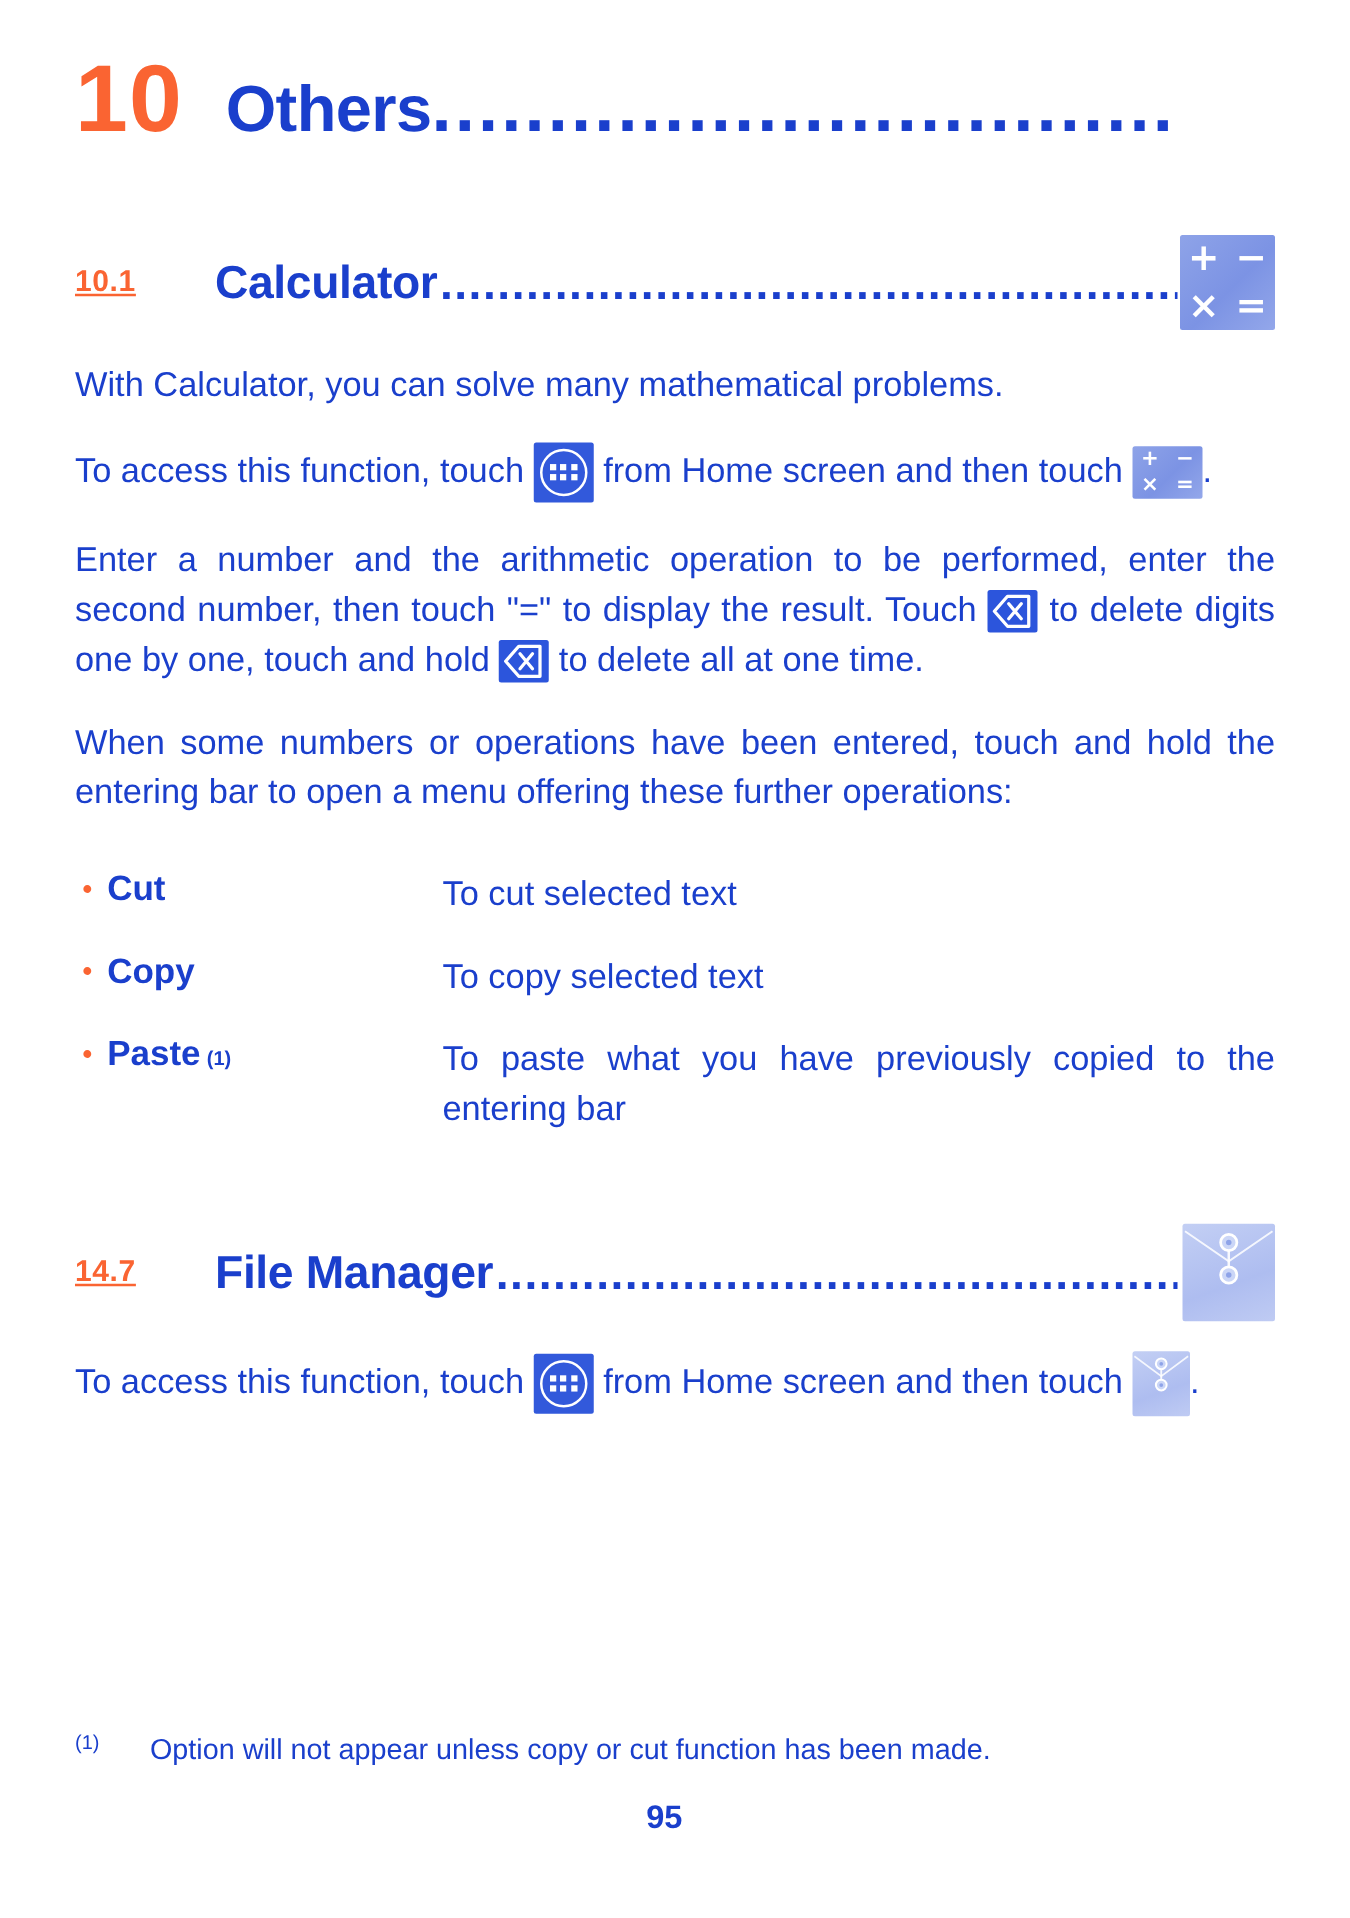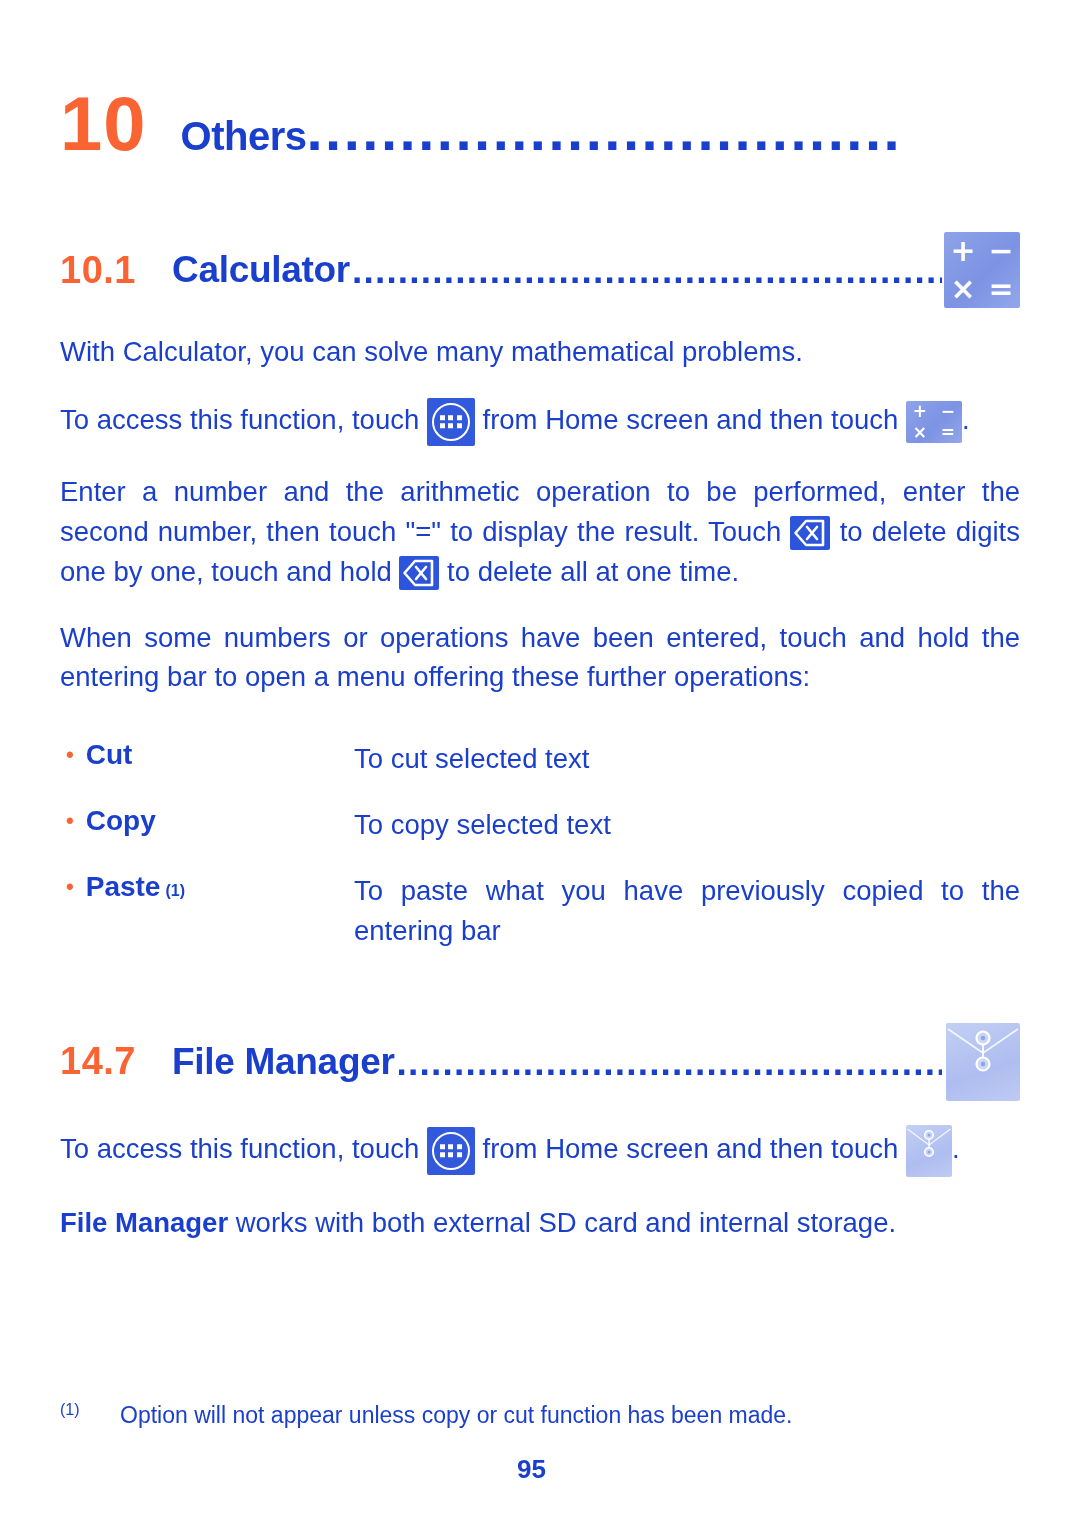--- a/index.html
+++ b/index.html
@@ -20,35 +20,34 @@
     width: 1080px;
     height: 1534px;
     box-sizing: border-box;
     padding: 0 60px;
   }
 
   
   .chapter-title {
     display: flex;
     align-items: baseline;
-    padding-top: 70px;
+    padding-top: 42px;
     white-space: nowrap;
-    margin-top: 16px;
   }
   .chapter-num {
     color: #FA6432;
     font-size: 76px;
     font-weight: bold;
     letter-spacing: 1px;
     line-height: 1;
     font-family: "Liberation Sans", sans-serif;
   }
   .chapter-name {
     color: #1A3FCC;
-    font-size: 40px;
+    font-size: 52px;
     font-weight: bold;
     line-height: 1;
     margin-left: 34px;
     letter-spacing: -0.5px;
   }
   .chapter-leader {
     color: #1A3FCC;
     font-size: 58px;
     font-weight: bold;
     line-height: 1;
@@ -60,25 +59,26 @@
   
   .section-head {
     display: flex;
     align-items: center;
     margin-top: 70px;
     position: relative;
     white-space: nowrap;
   }
   .section-num {
     color: #FA6432;
-    font-size: 38px;
+    font-size: 24px;
     font-weight: bold;
     letter-spacing: 0.5px;
     width: 112px;
     flex: none;
+    text-decoration: underline;
   }
   .section-name {
     color: #1A3FCC;
     font-size: 37px;
     font-weight: bold;
     letter-spacing: -0.3px;
     flex: none;
   }
   .section-leader {
     color: #1A3FCC;
@@ -402,23 +402,20 @@
         <path d="M1.5 4 L23 20 L44.5 4" fill="none" stroke="#ffffff" stroke-width="1.3" opacity="0.85"></path>
         <line x1="23" y1="10" x2="23" y2="27" stroke="#ffffff" stroke-width="1.5" opacity="0.9"></line>
         <circle cx="23" cy="10" r="4.3" fill="#CBD6F7" stroke="#ffffff" stroke-width="1.6"></circle>
         <circle cx="23" cy="10" r="1.5" fill="#8EA3E8"></circle>
         <circle cx="23" cy="27" r="4.3" fill="#CBD6F7" stroke="#ffffff" stroke-width="1.6"></circle>
         <circle cx="23" cy="27" r="1.5" fill="#8EA3E8"></circle>
       </svg>
     </span><span>.</span>
   </p>
 
-  <p class="body nojust">
-    <span class="bold">File Manager</span><span> works with both external SD card and internal storage.</span>
-  </p>
 
 
   <div class="footnote">
     <span class="fn-mark">(1)</span>
     <span>Option will not appear unless copy or cut function has been made.</span>
   </div>
 
   <div class="pagenum">95</div>
 
 </div>

